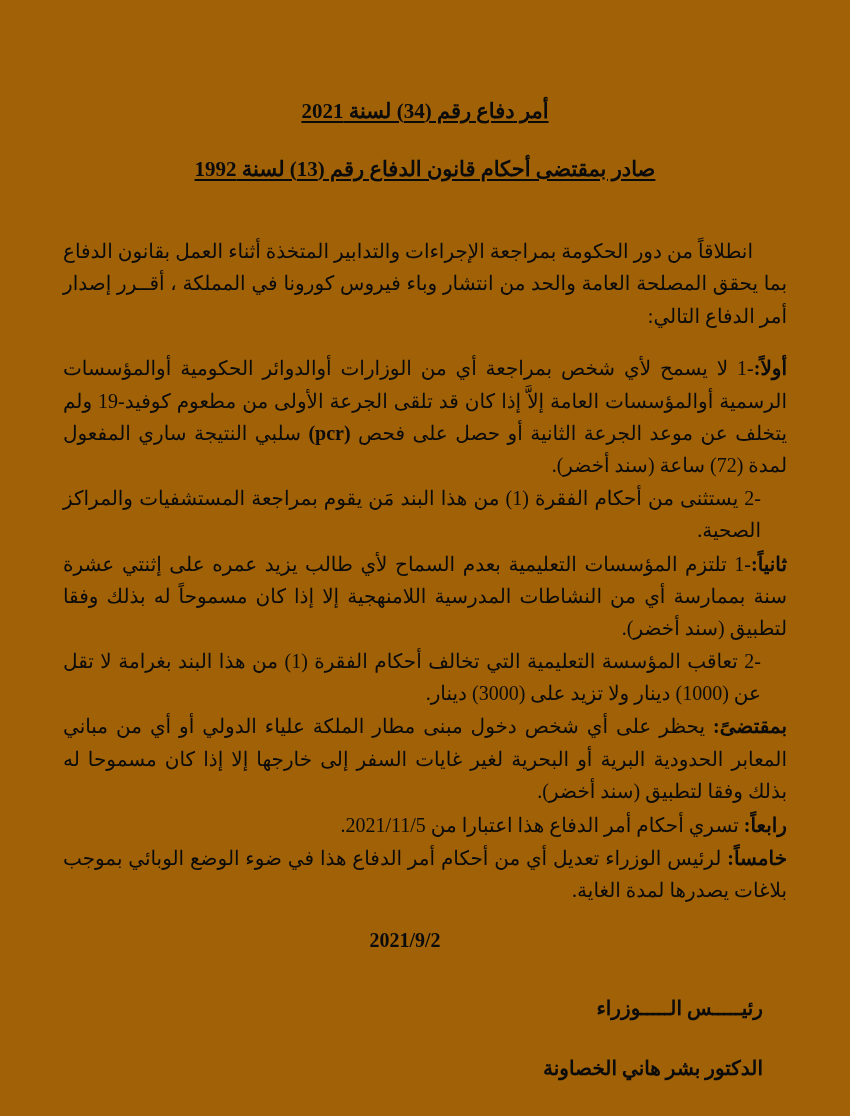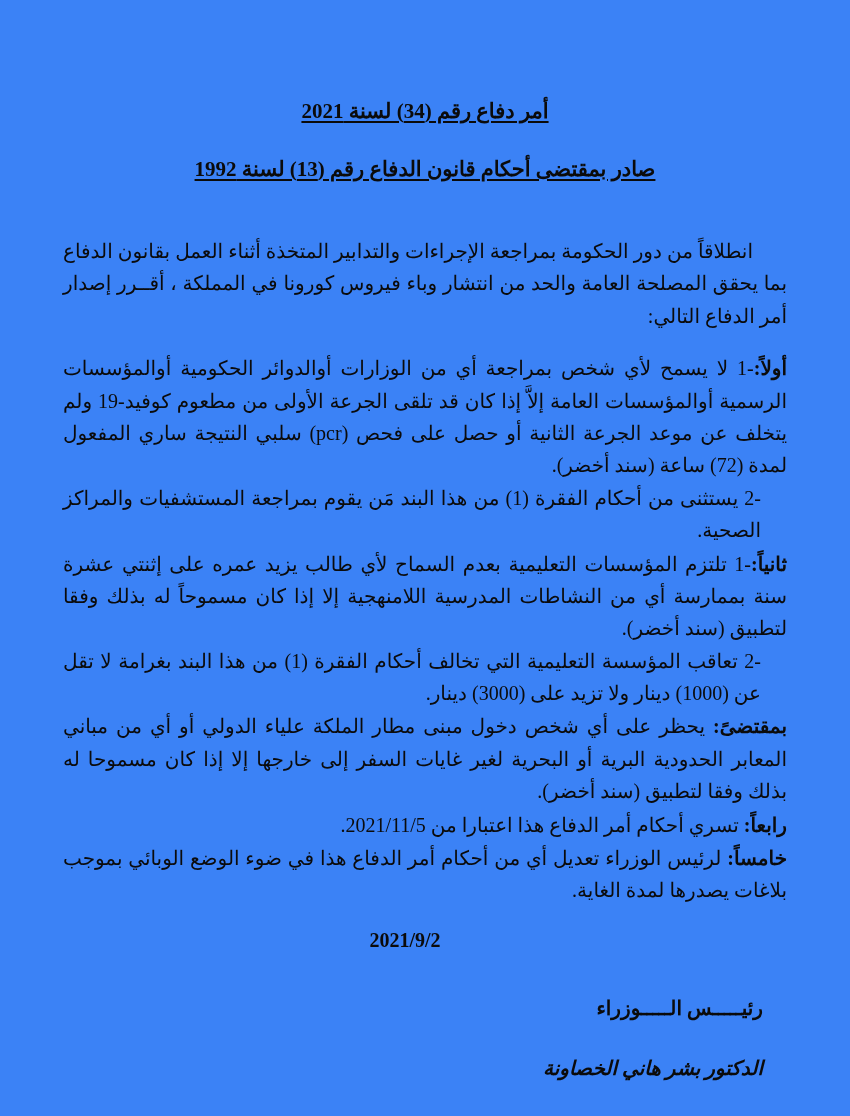--- a/index.html
+++ b/index.html
@@ -15,21 +15,21 @@
     color: #0b0b0b;
     position: relative;
     overflow: hidden;
     -webkit-font-smoothing: antialiased;
   }
   .page {
     box-sizing: border-box;
     width: 850px;
     height: 1116px;
     padding: 96px 63px 8px 63px;
-    background: #3b82f6;
+    background: #a16207;
     direction: rtl;
   }
 
   
   .doc-title {
     text-align: center;
     font-weight: bold;
     font-size: 21px;
     line-height: 1.5;
     margin: 0;
@@ -52,21 +52,21 @@
     direction: rtl;
   }
   .para.intro {
     text-indent: 34px;
     margin-bottom: 20px;
   }
   .lbl {
     font-weight: bold;
   }
   .latin {
-    font-weight: normal;
+    font-weight: bold;
     font-family: "Liberation Serif", "DejaVu Serif", serif;
     direction: ltr;
     unicode-bidi: embed;
   }
   .num {
     direction: ltr;
     unicode-bidi: embed;
   }
 
   
@@ -108,21 +108,20 @@
   }
   .sig-title {
     font-weight: bold;
     font-size: 20px;
     letter-spacing: 0.5px;
     margin-bottom: 36px;
   }
   .sig-name {
     font-weight: bold;
     font-size: 20px;
-    font-style: italic;
   }
 </style>
 </head>
 <body>
 
 <div class="page">
 
   <div class="doc-title">
     <span class="u">أمر دفاع رقم (34) لسنة 2021</span>
   </div>

